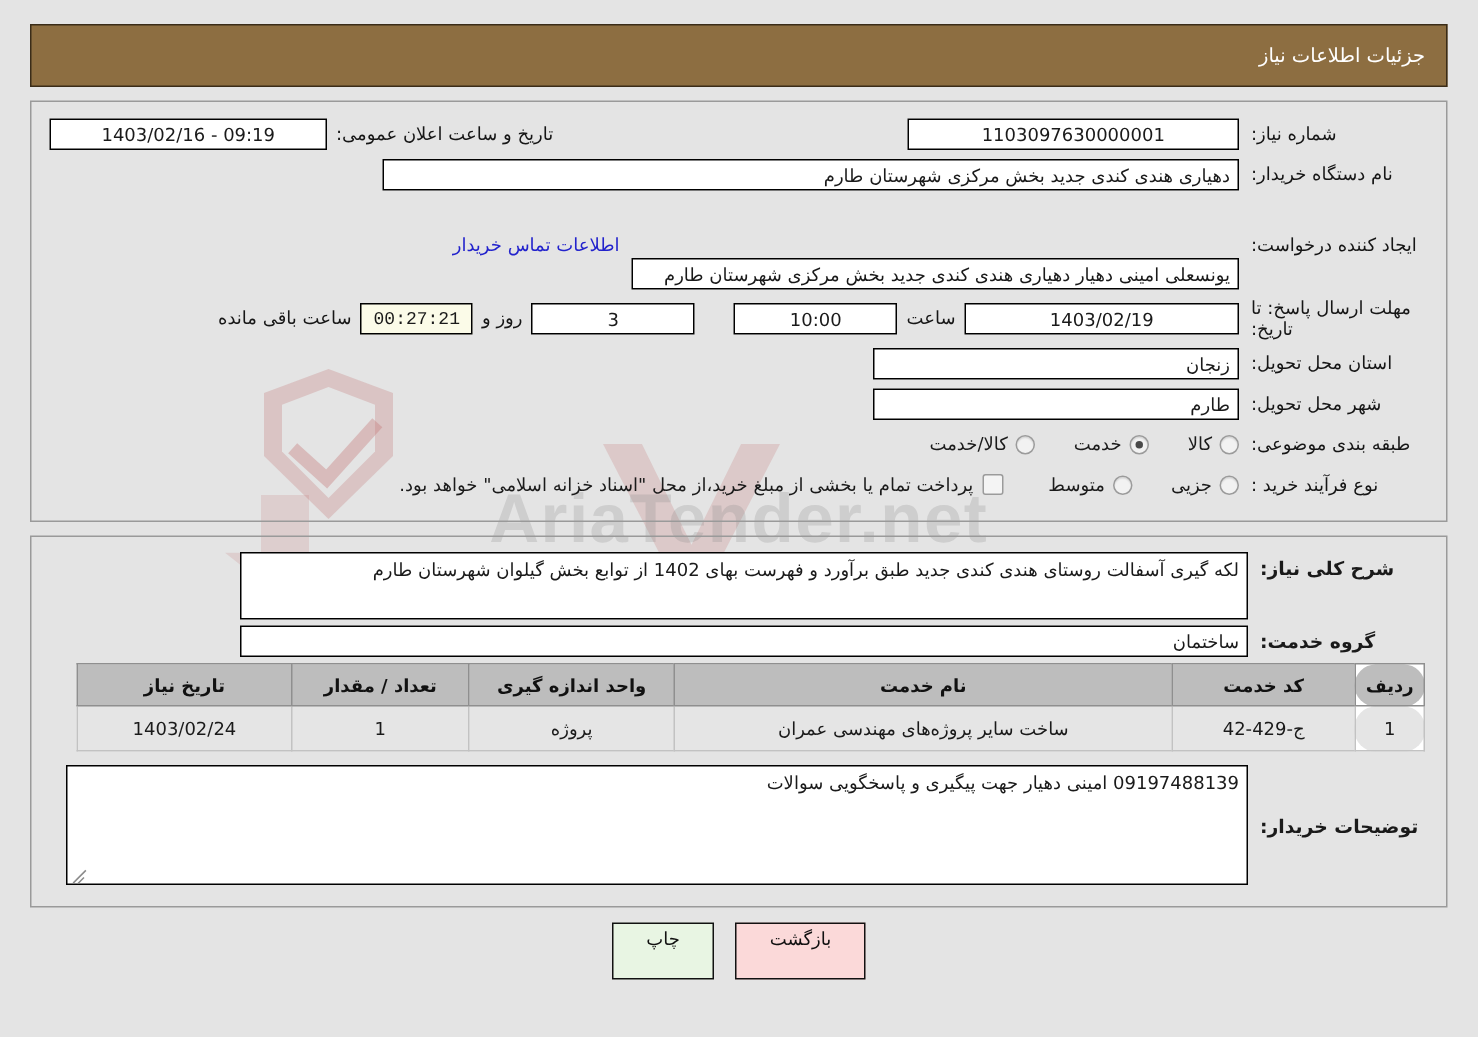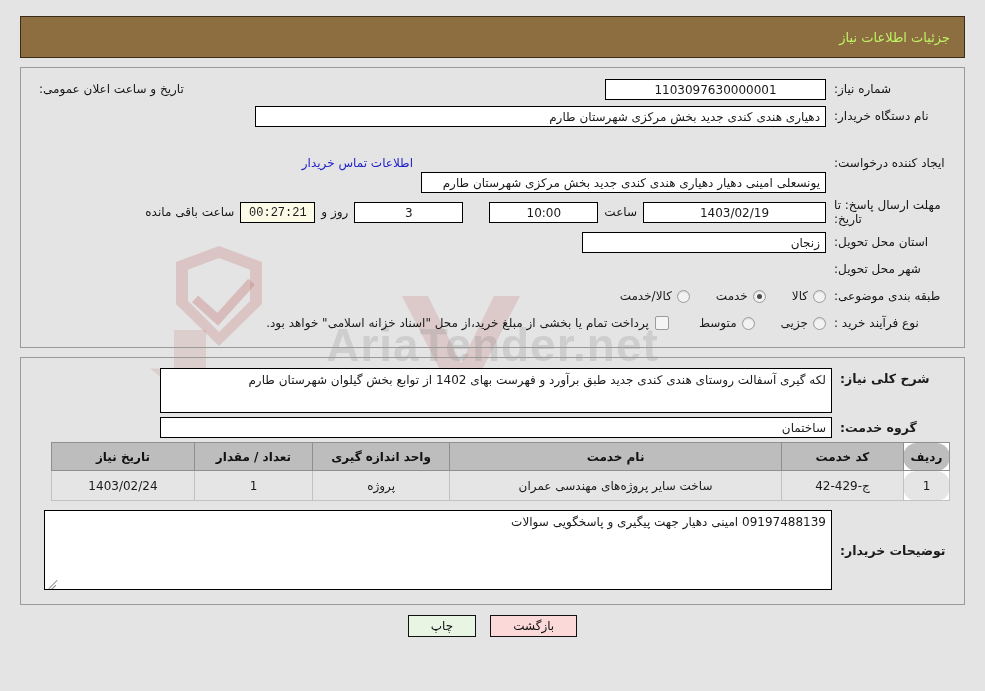--- a/index.html
+++ b/index.html
@@ -91,21 +91,21 @@
     margin: 16px 20px 0 20px;
     height: 42px;
     background: #8d6e41;
     border: 1px solid #3a2c18;
     display: flex;
     align-items: center;
     justify-content: flex-start;
     box-sizing: border-box;
   }
   .page-header .title {
-    color: #bef264;
+    color: #ffffff;
     font-size: 13px;
     padding-right: 14px;
     white-space: nowrap;
   }
 
   
   .panel {
     position: relative;
     z-index: 10;
     margin: 9px 20px 0 20px;
@@ -324,21 +324,21 @@
     z-index: 10;
     margin-top: 10px;
     display: flex;
     justify-content: center;
     align-items: center;
     gap: 14px;
   }
   .btn {
     border: 1px solid #111111;
     font-size: 12px;
-    height: 22px;
+    height: 38px;
     line-height: 20px;
     padding: 0 22px;
     cursor: pointer;
     box-sizing: border-box;
     font-family: "DejaVu Sans", "Liberation Sans", sans-serif;
   }
   .btn-print  { background: #e8f5e3; color: #111; }
   .btn-back   { background: #fbd9d9; color: #111; }
 </style>
 </head>
@@ -357,20 +357,21 @@
   <div class="title">جزئیات اطلاعات نیاز</div>
 </div>
 
 <div class="panel panel-a">
 
   <div class="frow">
     <div class="flabel">شماره نیاز:</div>
     <div class="fbox w-need-no">1103097630000001</div>
     <div class="grow"></div>
     <div class="inline-txt">تاریخ و ساعت اعلان عمومی:</div>
+    <div class="fbox w-announce">09:19 - 1403/02/16</div>
   </div>
 
   <div class="frow">
     <div class="flabel">نام دستگاه خریدار:</div>
     <div class="fbox w-buyer right">دهیاری هندی کندی جدید بخش مرکزی شهرستان طارم</div>
   </div>
 
   <div class="frow">
     <div class="flabel">ایجاد کننده درخواست:</div>
     <div class="fbox w-creator right">یونسعلی امینی دهیار دهیاری هندی کندی جدید بخش مرکزی شهرستان طارم</div>
@@ -392,20 +393,21 @@
     <div class="inline-txt">ساعت باقی مانده</div>
   </div>
 
   <div class="frow">
     <div class="flabel">استان محل تحویل:</div>
     <div class="fbox w-province right">زنجان</div>
   </div>
 
   <div class="frow">
     <div class="flabel">شهر محل تحویل:</div>
+    <div class="fbox w-city right">طارم</div>
   </div>
 
   <div class="frow">
     <div class="flabel">طبقه بندی موضوعی:</div>
     <div class="radio-group">
       <div class="radio-item">
         <span class="radio"></span>
         <span class="radio-label">کالا</span>
       </div>
       <div class="radio-item">

